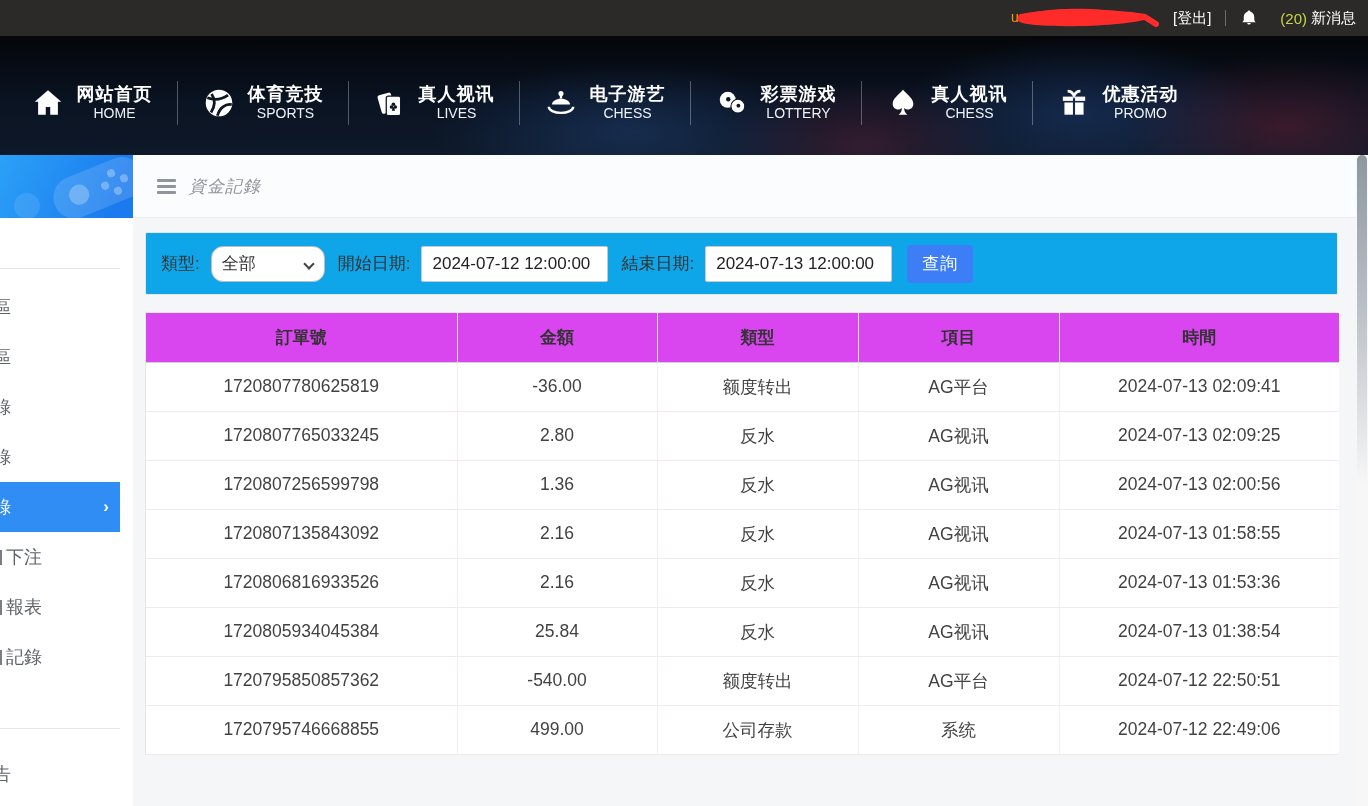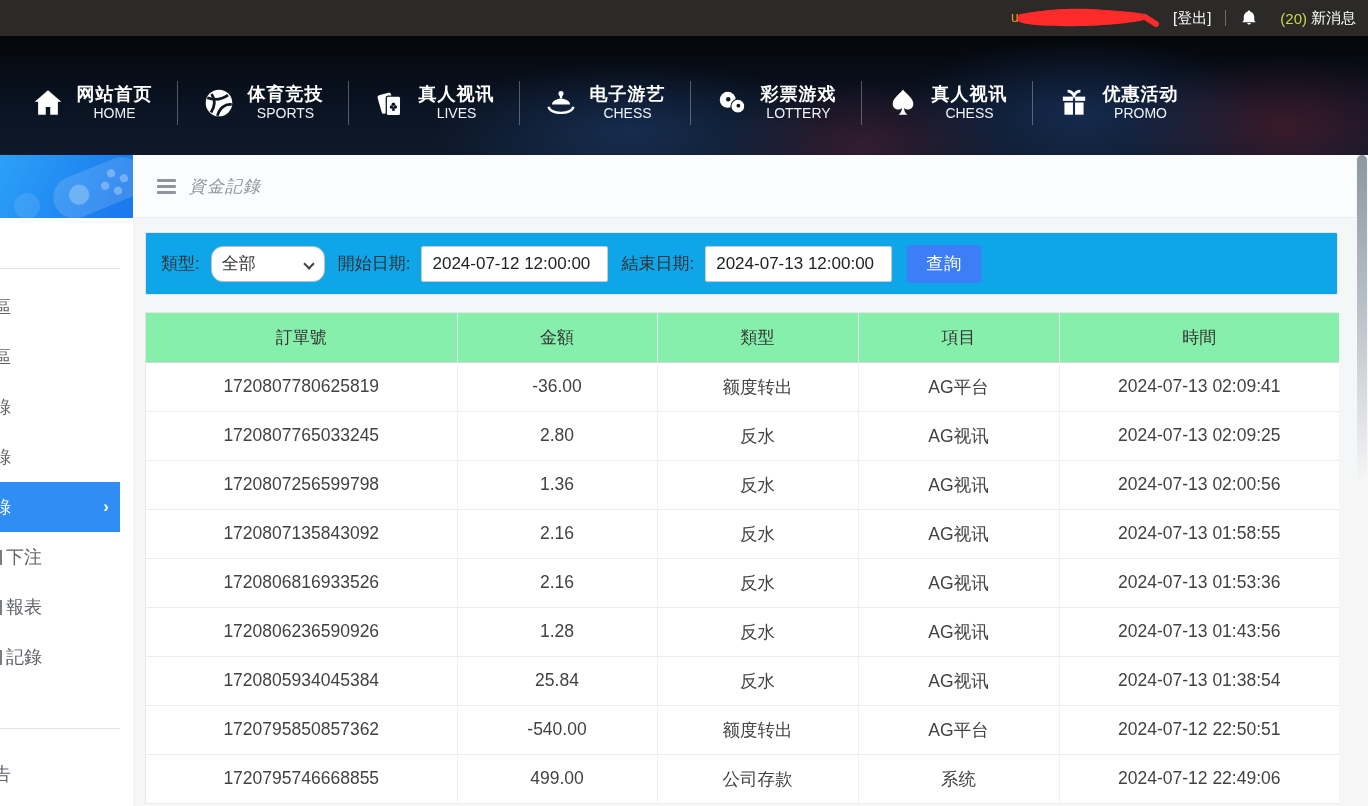--- a/index.html
+++ b/index.html
@@ -91,28 +91,28 @@
   }
   .type-select .chev-down {
     position:absolute; right:11px; top:13px; width:8px; height:8px;
     border-right:2px solid #444; border-bottom:2px solid #444; transform:rotate(45deg);
   }
   .date-input {
     width:187px; height:36px; border:1px solid #c9c9c9; border-radius:2px; background:#fff;
     font-family:inherit; font-size:17px; color:#222; padding:0 0 0 10px; margin-right:13px;
   }
   .search-btn {
-    width:74px; height:38px; margin-left:2px; background:#3d7ef7; color:#fff; border:none;
+    width:66px; height:38px; margin-left:2px; background:#3d7ef7; color:#fff; border:none;
     border-radius:4px; font-size:17px; font-family:inherit; cursor:pointer; letter-spacing:1px;
   }
 
   .table-box { position:absolute; left:145px; top:312px; width:1193px; background:#fff; border:1px solid #e6e6e6; border-bottom:none; }
   table.fund { width:100%; border-collapse:collapse; table-layout:fixed; }
   table.fund th {
-    height:49px; background:#86efac; color:#333; font-size:17px; font-weight:normal;
+    height:49px; background:#d946ef; color:#333; font-size:17px; font-weight:bold;
     border-bottom:1px solid #cfd3da; border-right:1px solid #e3e6ec; text-align:center;
   }
   table.fund th:last-child { border-right:none; }
   table.fund td {
     height:49px; background:#fff; color:#424242; font-size:17.5px; text-align:center;
     border-bottom:1px solid #f1eaea; border-right:1px solid #f3efef;
   }
   table.fund td:last-child { border-right:none; }
 
   
@@ -363,27 +363,20 @@
           <td>2024-07-13 01:58:55</td>
         </tr>
         <tr>
           <td>1720806816933526</td>
           <td>2.16</td>
           <td>反水</td>
           <td>AG视讯</td>
           <td>2024-07-13 01:53:36</td>
         </tr>
         <tr>
-          <td>1720806236590926</td>
-          <td>1.28</td>
-          <td>反水</td>
-          <td>AG视讯</td>
-          <td>2024-07-13 01:43:56</td>
-        </tr>
-        <tr>
           <td>1720805934045384</td>
           <td>25.84</td>
           <td>反水</td>
           <td>AG视讯</td>
           <td>2024-07-13 01:38:54</td>
         </tr>
         <tr>
           <td>1720795850857362</td>
           <td>-540.00</td>
           <td>额度转出</td>

